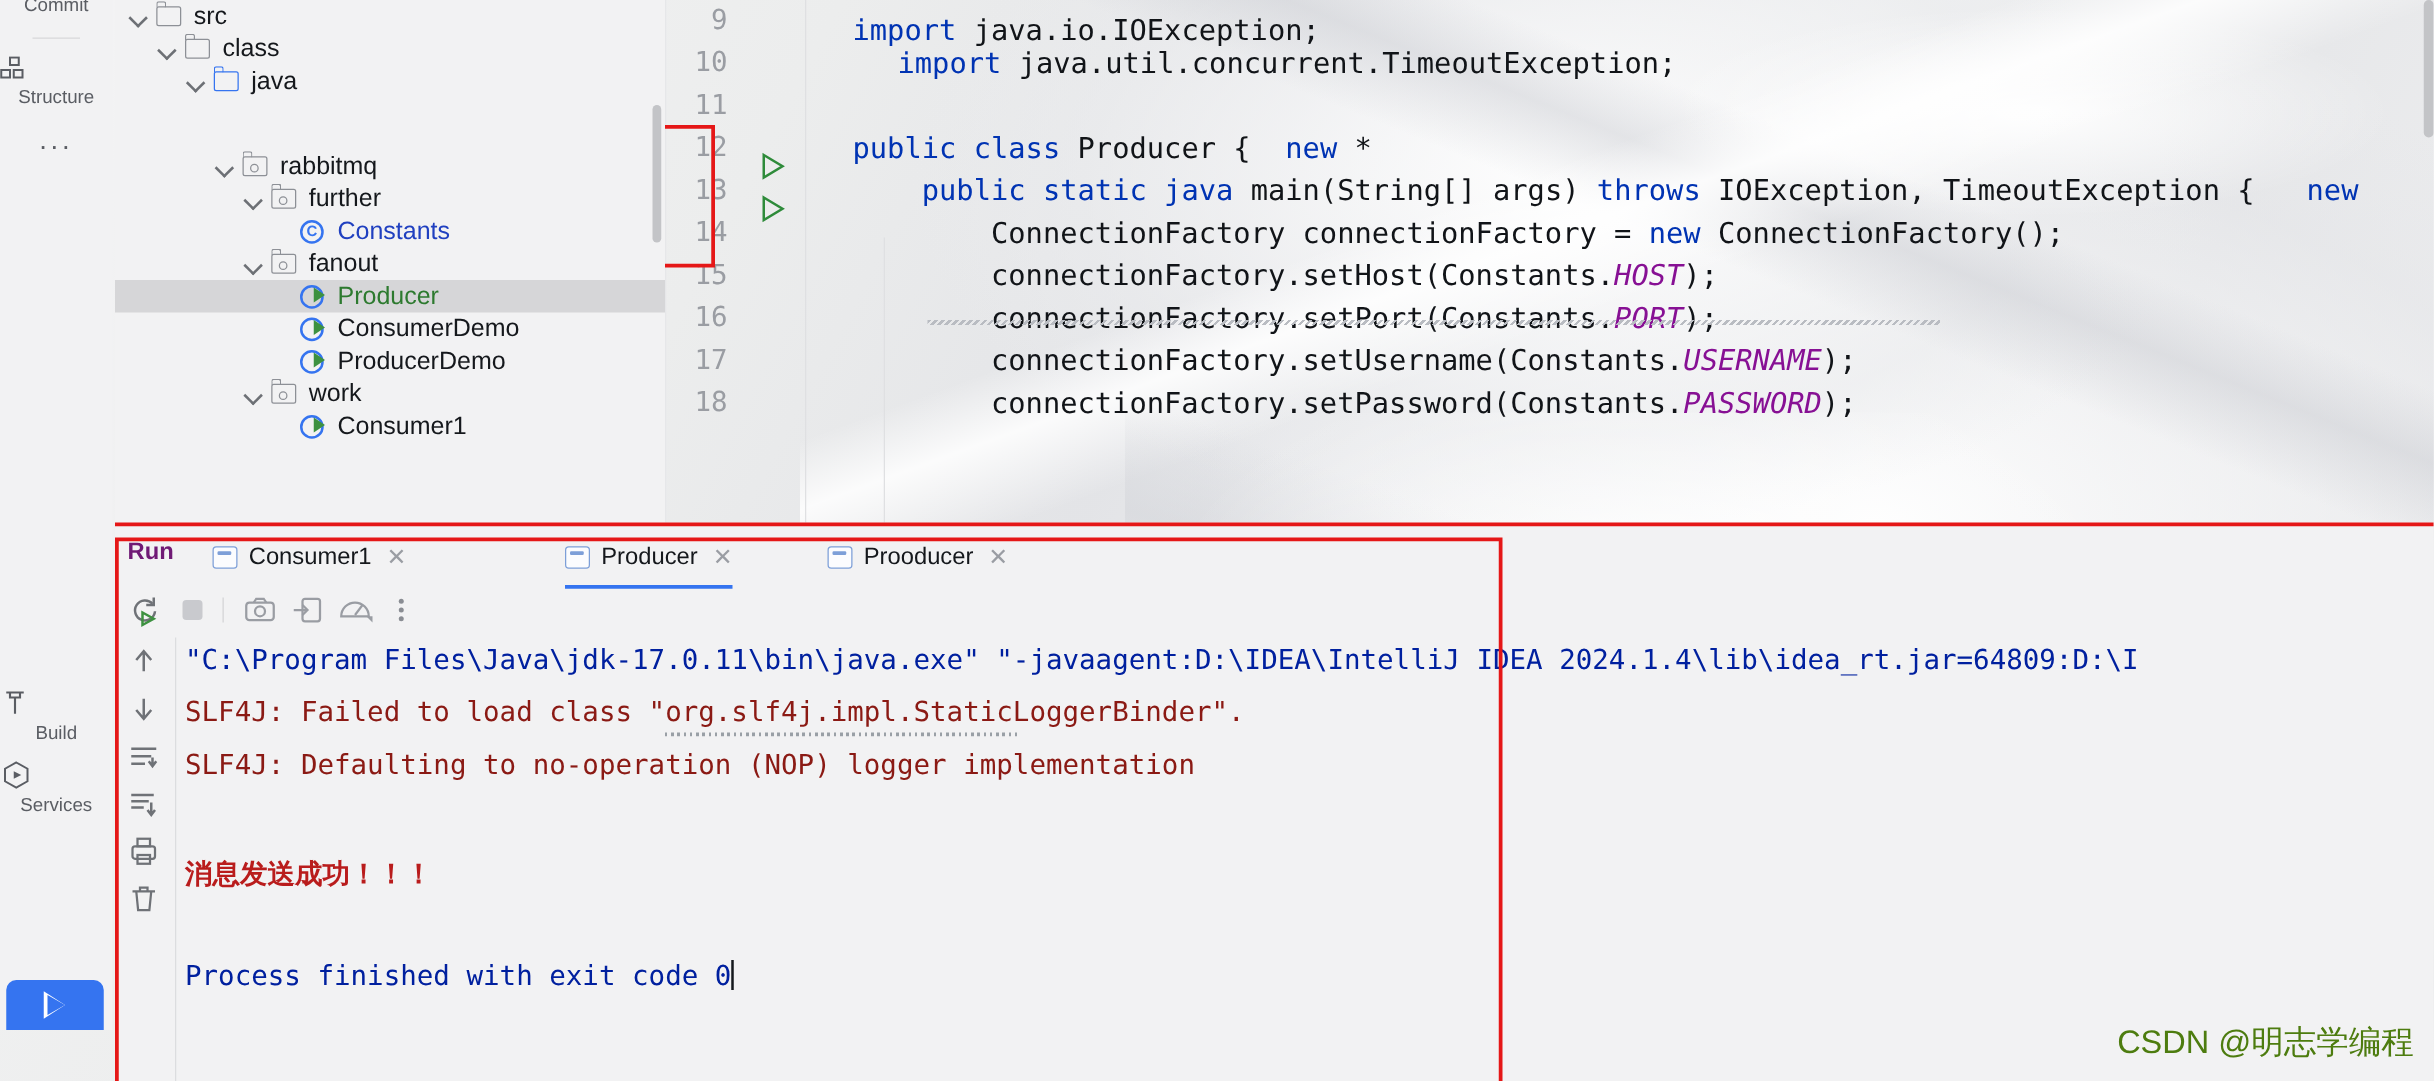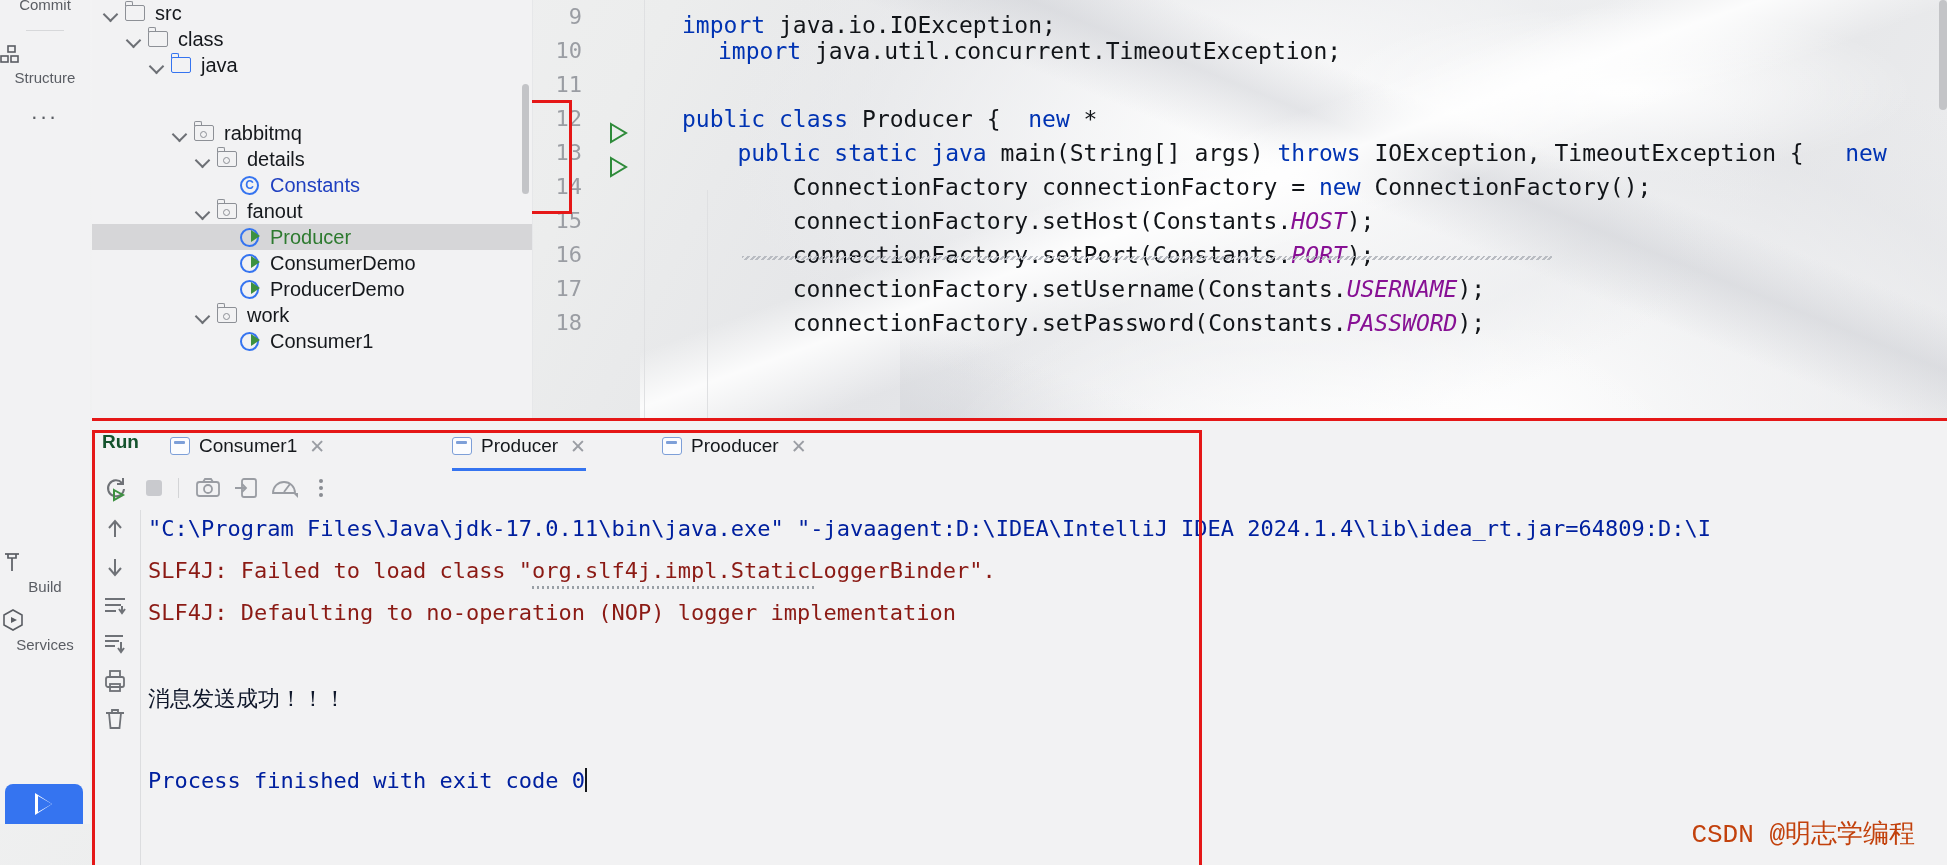--- a/index.html
+++ b/index.html
@@ -125,21 +125,21 @@
   .ed-scroll{position:absolute;right:0;top:0;width:8px;height:110px;background:#c3c4c7;border-radius:4px;}
 
   
   .run-window{
     position:absolute;left:92px;top:418px;width:1855px;height:447px;
     background:#f2f2f3;z-index:8;
   }
   .run-topline{position:absolute;left:0;top:0;width:1855px;height:3px;background:#e51717;}
   .run-tabbar{position:absolute;left:0;top:3px;width:1855px;height:44px;}
   .run-title{
-    position:absolute;left:10px;top:10px;font-size:19px;font-weight:bold;color:#14532d;
+    position:absolute;left:10px;top:10px;font-size:19px;font-weight:bold;color:#701a75;
   }
   .run-tab{
     position:absolute;top:6px;height:38px;display:flex;align-items:center;
     font-size:19px;color:#15181c;white-space:nowrap;
   }
   .run-tab .tab-ico{
     width:20px;height:18px;border:1.6px solid #7d9fd8;border-radius:3px;
     margin-right:9px;position:relative;box-sizing:border-box;background:#fbfcfe;
   }
   .run-tab .tab-ico::after{
@@ -188,22 +188,22 @@
   .run-fab i{
     position:absolute;left:30px;top:9px;width:0;height:0;
     border-left:17px solid #ffffff;border-top:11px solid transparent;border-bottom:11px solid transparent;
   }
   .run-fab i::after{
     content:"";position:absolute;left:-14px;top:-8px;width:0;height:0;
     border-left:14px solid #3574f0;border-top:8px solid transparent;border-bottom:8px solid transparent;
   }
   
   .watermark{
-    position:absolute;right:32px;bottom:14px;font-size:26px;color:#c2410c;z-index:30;
-    font-family:Liberation Mono, monospace;
+    position:absolute;right:16px;bottom:14px;font-size:26px;color:#4d7c0f;z-index:30;
+    font-family:Liberation Sans, sans-serif;
   }
   svg{display:block;}
 </style>
 </head>
 <body>
 
 <div id="bg-photo"></div>
 
 <div class="tool-sidebar">
 
@@ -283,21 +283,21 @@
         <span class="ico">
           <span class="folder-pkg"></span>
         </span>
         <span class="tree-label ">rabbitmq</span>
       </div>
       <div class="tree-row" style="padding-left: 102px;">
         <span class="chev"></span>
         <span class="ico">
           <span class="folder-pkg"></span>
         </span>
-        <span class="tree-label ">details</span>
+        <span class="tree-label ">further</span>
       </div>
       <div class="tree-row" style="padding-left: 125px;">
         <span class="chev empty"></span>
         <span class="ico">
           <span class="cls-icon">C</span>
         </span>
         <span class="tree-label blue">Constants</span>
       </div>
       <div class="tree-row" style="padding-left: 102px;">
         <span class="chev"></span>
@@ -491,20 +491,20 @@
         <path d="M7 7 L8.5 22 H17.5 L19 7" fill="none" stroke="#6f7277" stroke-width="1.8"></path>
       </svg>
     </div>
   </div>
 
   <div class="console">
     <div class="cline c-blue" style="top:6px;">"C:\Program Files\Java\jdk-17.0.11\bin\java.exe" "-javaagent:D:\IDEA\IntelliJ IDEA 2024.1.4\lib\idea_rt.jar=64809:D:\I</div>
     <div class="cline c-red" style="top:48px;">SLF4J: Failed to load class "org.slf4j.impl.StaticLoggerBinder".</div>
     <div class="dotted-underline" style="left:392px;top:76px;width:282px;"></div>
     <div class="cline c-red" style="top:90px;">SLF4J: Defaulting to no-operation (NOP) logger implementation</div>
-    <div class="cline" style="top:174px;color:#0f172a;font-family:'DejaVu Sans',sans-serif;">消息发送成功！！！</div>
+    <div class="cline" style="top:174px;color:#b91c1c;font-family:'DejaVu Sans',sans-serif;font-weight:bold;">消息发送成功！！！</div>
     <div class="cline c-blue" style="top:258px;"><span>Process finished with exit code 0</span><span class="caret"></span></div>
   </div>
 
   <div class="console-hl-box" style="left:0px;top:12px;width:1110px;height:580px;"></div>
 </div>
 
 <div class="watermark">CSDN @明志学编程</div>
 
 </body></html>

